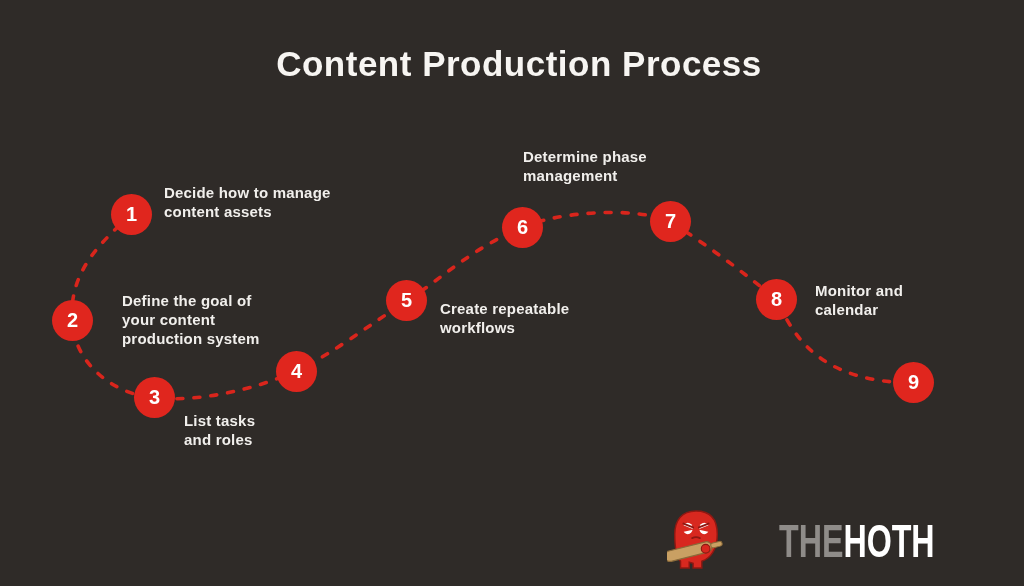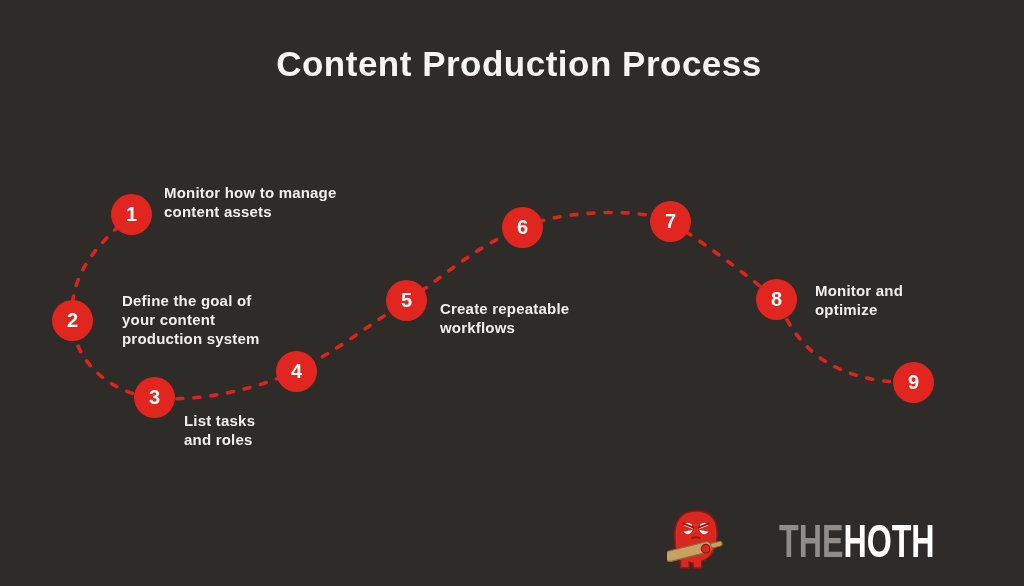--- a/index.html
+++ b/index.html
@@ -122,31 +122,33 @@
   <div class="step-circle" style="left:643px; top:201px">
     <span>7</span>
   </div>
   <div class="step-circle" style="left:749px; top:279px">
     <span>8</span>
   </div>
   <div class="step-circle" style="left:886px; top:362px">
     <span>9</span>
   </div>
 
-  <div class="step-label" style="left:157px; top:183px">Monitor how to manage
+  <div class="step-label" style="left:157px; top:183px">Decide how to manage
 content assets</div>
   <div class="step-label" style="left:115px; top:291px">Define the goal of
 your content
 production system</div>
   <div class="step-label" style="left:177px; top:411px">List tasks
 and roles</div>
   <div class="step-label" style="left:433px; top:299px">Create repeatable
 workflows</div>
+  <div class="step-label" style="left:516px; top:147px">Determine phase
+management</div>
   <div class="step-label" style="left:808px; top:281px">Monitor and
-optimize</div>
+calendar</div>
 
   <div class="logo">
     <svg class="logo-mascot" viewBox="0 0 60 68" aria-hidden="true">
 
       <path d="M30 3 C 15 3 8 13 8 27 C 8 41 10 51 14 55 L14 62 L23 62 L23 56 L27 57 L27 62 L36 62 L36 55 C 45 52 52 43 52 27 C 52 11 44 3 30 3 Z" fill="#d8281f" stroke="#8e1812" stroke-width="1.5"></path>
 
       <ellipse cx="21.5" cy="21" rx="5" ry="6" fill="#ffffff"></ellipse>
       <ellipse cx="38.5" cy="21" rx="5" ry="6" fill="#ffffff"></ellipse>
       <path d="M15 17 L28 22 L15 25 Z" fill="#d8281f"></path>
       <path d="M45 17 L32 22 L45 25 Z" fill="#d8281f"></path>

